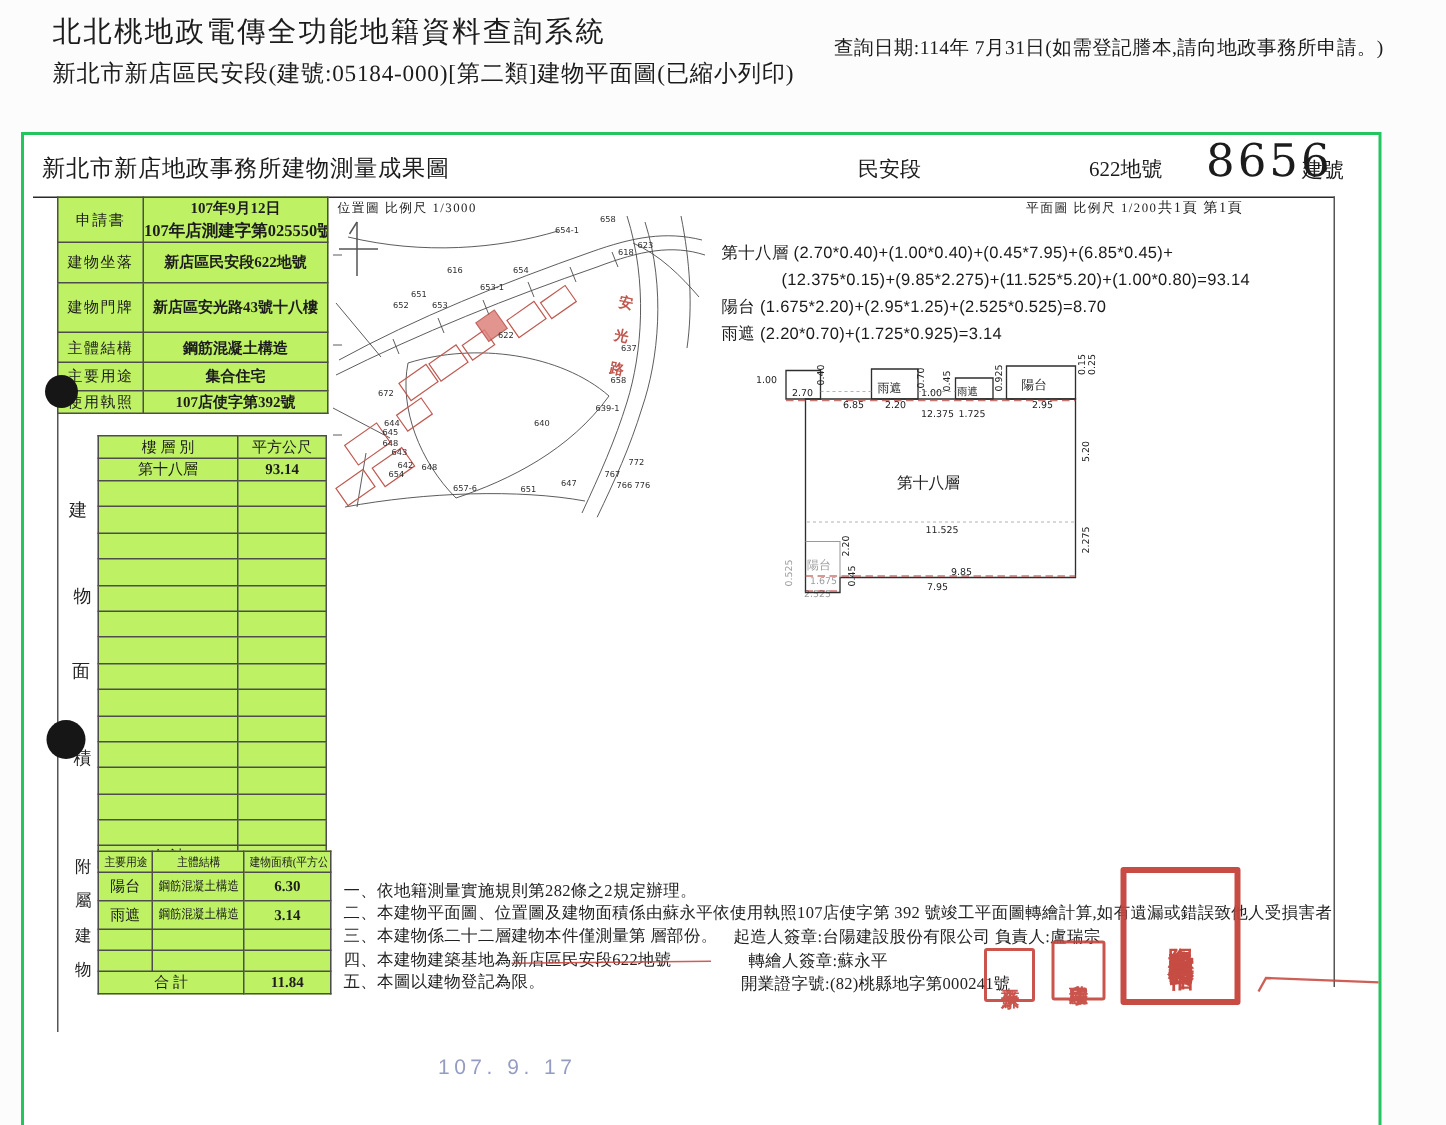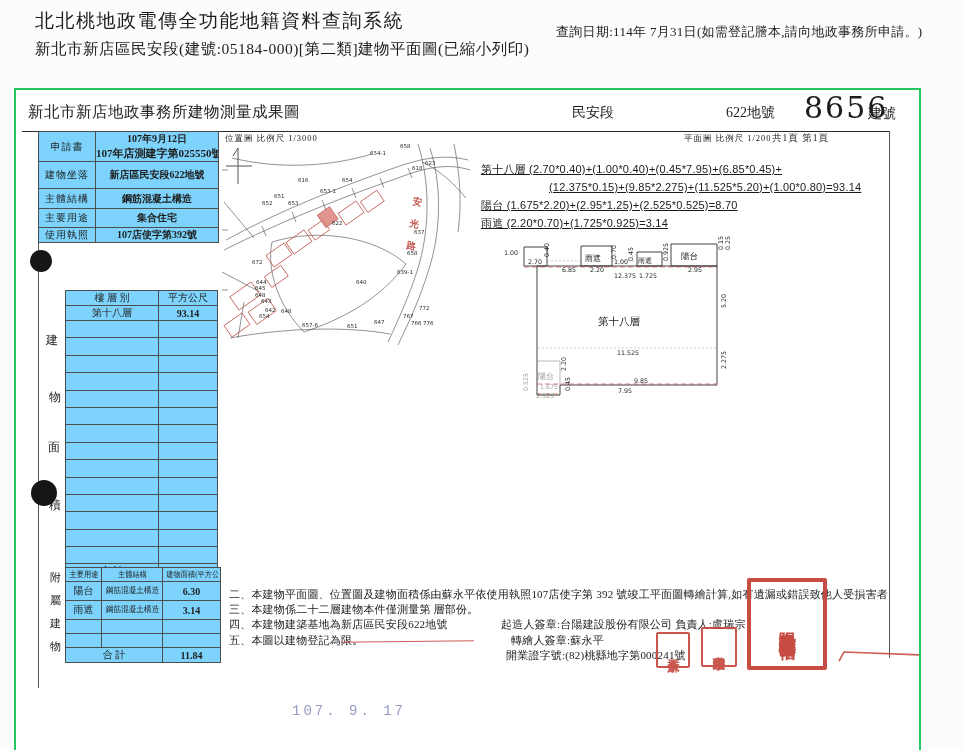--- a/index.html
+++ b/index.html
@@ -15,61 +15,61 @@
   .doc > *{position:absolute;}
   .doc-title{left:12px;top:12px;font-size:15.5px;letter-spacing:.5px;white-space:nowrap;}
   .sec-name{left:556px;top:14px;font-size:14px;white-space:nowrap;}
   .land-no{left:710px;top:14px;font-size:14px;white-space:nowrap;}
   .bldg-no{left:788px;top:0px;font-size:30px;font-family:"DejaVu Serif",serif;letter-spacing:2px;}
   .bldg-unit{left:852px;top:15px;font-size:14px;}
   .hline{left:6px;top:41px;width:868px;height:0;border-top:1.5px solid #2a2a2a;}
   .vline-left{left:22px;top:41px;width:0;height:557px;border-left:1px solid #555;}
   .vline-right{left:873px;top:41px;width:0;height:527px;border-left:1px solid #555;}
   
-  .tbl{border-collapse:collapse;table-layout:fixed;background:#7dd3fc;font-size:10px;color:#1d1d1d;}
+  .tbl{border-collapse:collapse;table-layout:fixed;background:#bef264;font-size:10px;color:#1d1d1d;}
   .tbl td{border:1px solid #4d4d4d;padding:0;text-align:center;overflow:hidden;white-space:nowrap;vertical-align:middle;}
   .info-tbl{left:22px;top:41px;width:181px;}
   .info-tbl .lbl{width:56px;font-size:10px;letter-spacing:1px;}
   .info-tbl .val{font-weight:600;font-size:10px;}
   .v2s{font-size:11px;font-weight:600;}
   .floor-tbl{left:49px;top:200px;width:152px;}
   .annex-tbl{left:49px;top:477px;width:152px;}
   .num{font-weight:600;margin-top:44px;}
   .hsmall{font-size:8px;transform:scaleX(.9);}
   .csmall{font-size:8.5px;transform:scaleX(.9);}
   .er td{height:16.4px;}
   
   .schar{font-size:12px;letter-spacing:0;color:#222;}
   .schar2{font-size:11px;color:#222;}
   .dot{background:#161616;border-radius:50%;}
   
   .cap{font-size:8.5px;color:#222;letter-spacing:1px;white-space:nowrap;}
   .pages{font-size:9.5px;color:#222;white-space:nowrap;letter-spacing:1px;}
   
   .calc{left:465px;top:70px;font-family:"Liberation Sans","DejaVu Sans",sans-serif;
-    font-size:11px;line-height:18px;color:#1a1a1a;white-space:nowrap;letter-spacing:.2px;text-decoration:underline;}
-  .calc .l2{margin-left:68px;}
+    font-size:11px;line-height:18px;color:#1a1a1a;white-space:nowrap;letter-spacing:.2px;}
+  .calc .l2{margin-left:40px;}
   
   .notes{left:213px;top:497px;font-size:11px;line-height:15.2px;color:#222;white-space:nowrap;letter-spacing:.2px;}
   .notes .ind{margin-left:24px;}
-  .sig{font-size:11px;color:#222;white-space:nowrap;letter-spacing:.2px;margin-left:12px;}
+  .sig{font-size:11px;color:#222;white-space:nowrap;letter-spacing:.2px;}
   .sig1{left:473px;top:527px;}
   .sig2{left:483px;top:543px;}
   .sig3{left:478px;top:558px;text-align:center;}
   
   .seal{writing-mode:vertical-rl;text-orientation:upright;color:#c4433a;border:2.5px solid #c4433a;
     font-family:"Liberation Serif",serif;font-weight:700;text-align:center;opacity:.9;border-radius:2px;
     display:flex;align-items:center;justify-content:center;}
   .seal-su{left:640px;top:542px;width:30px;height:32px;font-size:12px;line-height:15px;}
   .seal-person{left:685px;top:537px;width:32px;height:36px;font-size:12.5px;line-height:16px;}
   .seal-company{left:731px;top:488px;width:72px;height:84px;font-size:17px;line-height:22px;
     border-width:4px;letter-spacing:1px;opacity:.95;}
   .red-underline{left:325px;top:551px;width:133px;height:0;border-top:1.6px solid #c4433a;transform:rotate(-.6deg);opacity:.85;}
   
-  .stamp-date{left:276px;top:613px;font-family:Liberation Mono, monospace;
+  .stamp-date{left:276px;top:613px;font-family:Liberation Sans, sans-serif;
     font-size:14px;letter-spacing:3px;color:#8a91bd;opacity:.9;white-space:nowrap;}
   
   text.plbl{font-size:5.5px;fill:#2b2b2b;font-family:"DejaVu Sans",sans-serif;}
   text.road{font-size:9.5px;fill:#c0564f;font-weight:600;font-family:"Liberation Serif",serif;}
   text.dim{font-size:6.3px;fill:#222;font-family:"DejaVu Sans",sans-serif;}
   text.plab{fill:#222;font-family:"Liberation Serif",serif;}
 </style>
 </head>
 <body>
 
@@ -97,20 +97,24 @@
         <tr style="height:25px">
       <td class="lbl">申請書</td>
       <td class="val">
         <div>107年9月12日</div>
         <div class="v2s">107年店測建字第025550號</div>
       </td>
     </tr>
     <tr style="height:27px">
           <td class="lbl">建物坐落</td>
           <td class="val">新店區民安段622地號</td>
+        </tr>
+    <tr style="height:33px">
+          <td class="lbl">建物門牌</td>
+          <td class="val">新店區安光路43號十八樓</td>
         </tr>
     <tr style="height:20px">
           <td class="lbl">主體結構</td>
           <td class="val">鋼筋混凝土構造</td>
         </tr>
     <tr style="height:19px">
           <td class="lbl">主要用途</td>
           <td class="val">集合住宅</td>
         </tr>
     <tr style="height:15px">
@@ -374,20 +378,21 @@
         <text x="68" y="158" class="dim" transform="rotate(-90 68 158)">0.45</text>
         <text x="132" y="150" class="dim">9.85</text>
         <text x="116" y="160" class="dim">7.95</text>
         <text x="38" y="156" class="dim" opacity="0.45">1.675</text>
         <text x="34" y="165" class="dim" opacity="0.45">2.525</text>
         <text x="26" y="158" class="dim" transform="rotate(-90 26 158)" opacity="0.45">0.525</text>
       </g>
   </svg>
 
   <div class="notes">
+    <div>一、依地籍測量實施規則第282條之2規定辦理。</div>
     <div>二、本建物平面圖、位置圖及建物面積係由蘇永平依使用執照107店使字第 392 號竣工平面圖轉繪計算,如有遺漏或錯誤致他人受損害者</div>
     <div>三、本建物係二十二層建物本件僅測量第  層部份。</div>
     <div>四、本建物建築基地為新店區民安段622地號</div>
     <div>五、本圖以建物登記為限。</div>
   </div>
 
   <div class="sig sig1">起造人簽章:台陽建設股份有限公司 負責人:盧瑞宗</div>
   <div class="sig sig2">轉繪人簽章:蘇永平</div>
   <div class="sig sig3">開業證字號:(82)桃縣地字第000241號</div>
 

